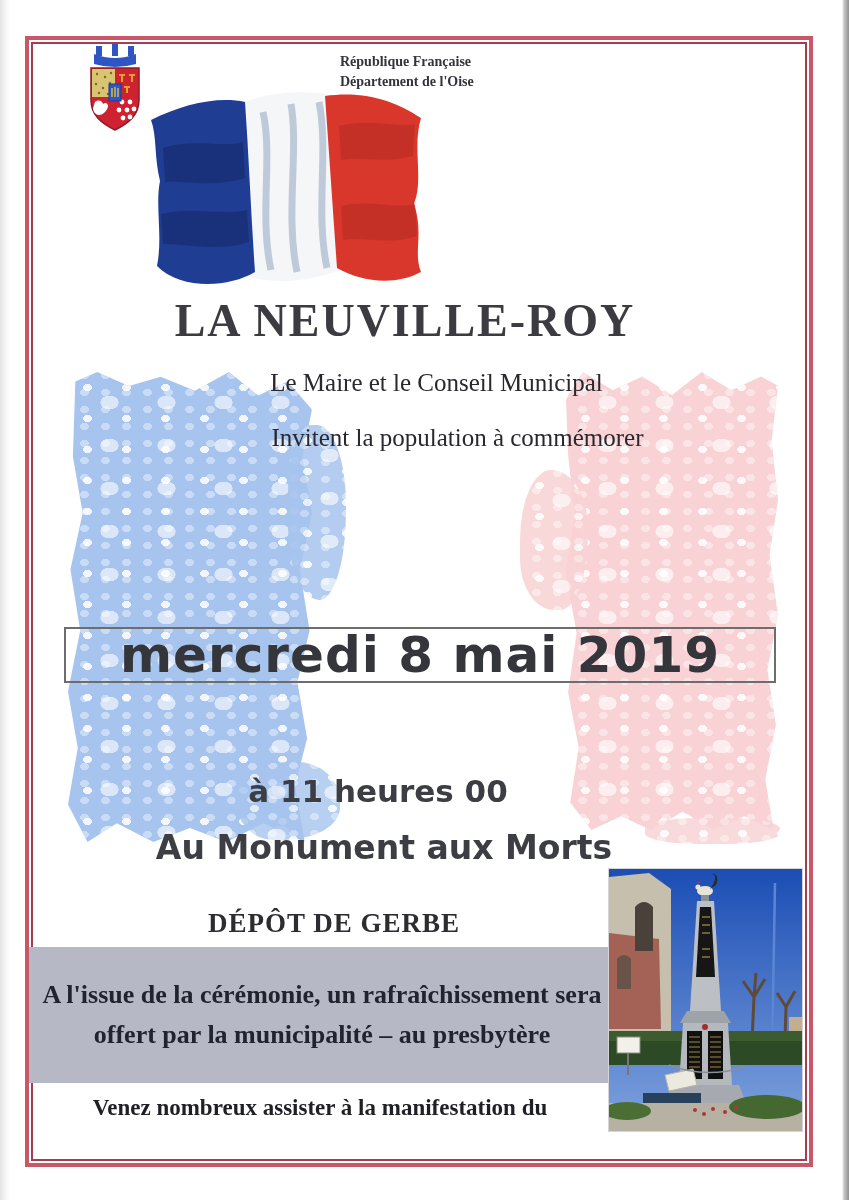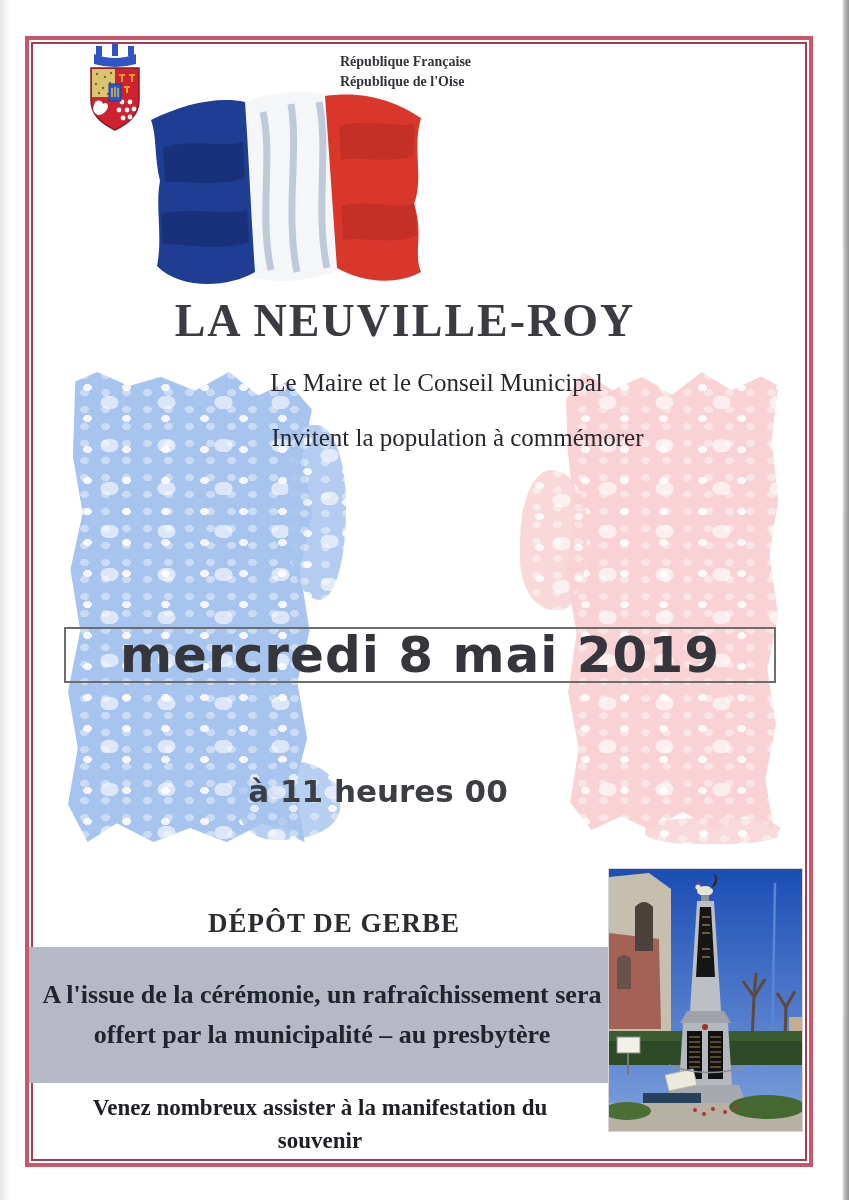--- a/index.html
+++ b/index.html
@@ -128,21 +128,21 @@
         <circle cx="44" cy="73" r="2.4"></circle>
     </g>
     <rect x="23" y="40" width="12" height="17" fill="#2f55c5" stroke="#1d3a96"></rect>
     <g stroke="#e0c23a" stroke-width="1.4" fill="none">
       <path d="M26,44 v9 M29,43 v10 M32,44 v9"></path>
     </g>
   </svg>
 
   <div class="dept-header">
     <div>République Française</div>
-    <div>République de l'Oise</div>
+    <div>Département de l'Oise</div>
   </div>
 
   <svg class="flag" viewBox="0 0 308 212">
     <path d="M100,20 C140,4 175,2 212,12 L218,180 C180,196 140,200 105,188 Z" fill="#f4f6f8"></path>
     <g stroke="#b9c6d6" stroke-width="7" fill="none" opacity="0.9">
       <path d="M130,26 C140,70 126,130 138,184"></path>
       <path d="M158,18 C166,66 152,128 164,186"></path>
       <path d="M186,16 C196,64 182,126 194,182"></path>
     </g>
     <path d="M18,34 C50,18 85,10 112,16 C116,72 118,130 122,186 C95,202 48,204 24,180 C30,150 22,120 27,95 C21,70 24,50 18,34 Z" fill="#1f3d93"></path>
@@ -161,20 +161,21 @@
 
   <div class="intro intro1">Le Maire et le Conseil Municipal</div>
   <div class="intro intro2">Invitent la population à commémorer</div>
 
 
   <div class="date-box">
     <span class="fun">mercredi 8 mai 2019</span>
   </div>
 
   <div class="time fun">à 11 heures 00</div>
+  <div class="place fun">Au Monument aux Morts</div>
 
   <div class="depot">DÉPÔT DE GERBE</div>
 
   <div class="notice-band">
     <div>A l'issue de la cérémonie, un rafraîchissement sera</div>
     <div>offert par la municipalité – au presbytère</div>
   </div>
 
   <svg class="photo" viewBox="0 0 193 262" preserveAspectRatio="none">
     <defs>
@@ -240,16 +241,15 @@
         <circle cx="116" cy="243" r="2"></circle>
         <circle cx="95" cy="245" r="2"></circle>
       <circle cx="127" cy="239" r="2"></circle>
         <circle cx="86" cy="241" r="2"></circle>
     </g>
     <path d="M60,196 q36,14 76,2" stroke="#8a8f96" stroke-width="1.5" fill="none"></path>
   </svg>
 
   <div class="footer-text">
     <div>Venez nombreux assister à la manifestation du</div>
-    <div>souvenir</div>
   </div>
 
 </div>
 
 </body></html>

